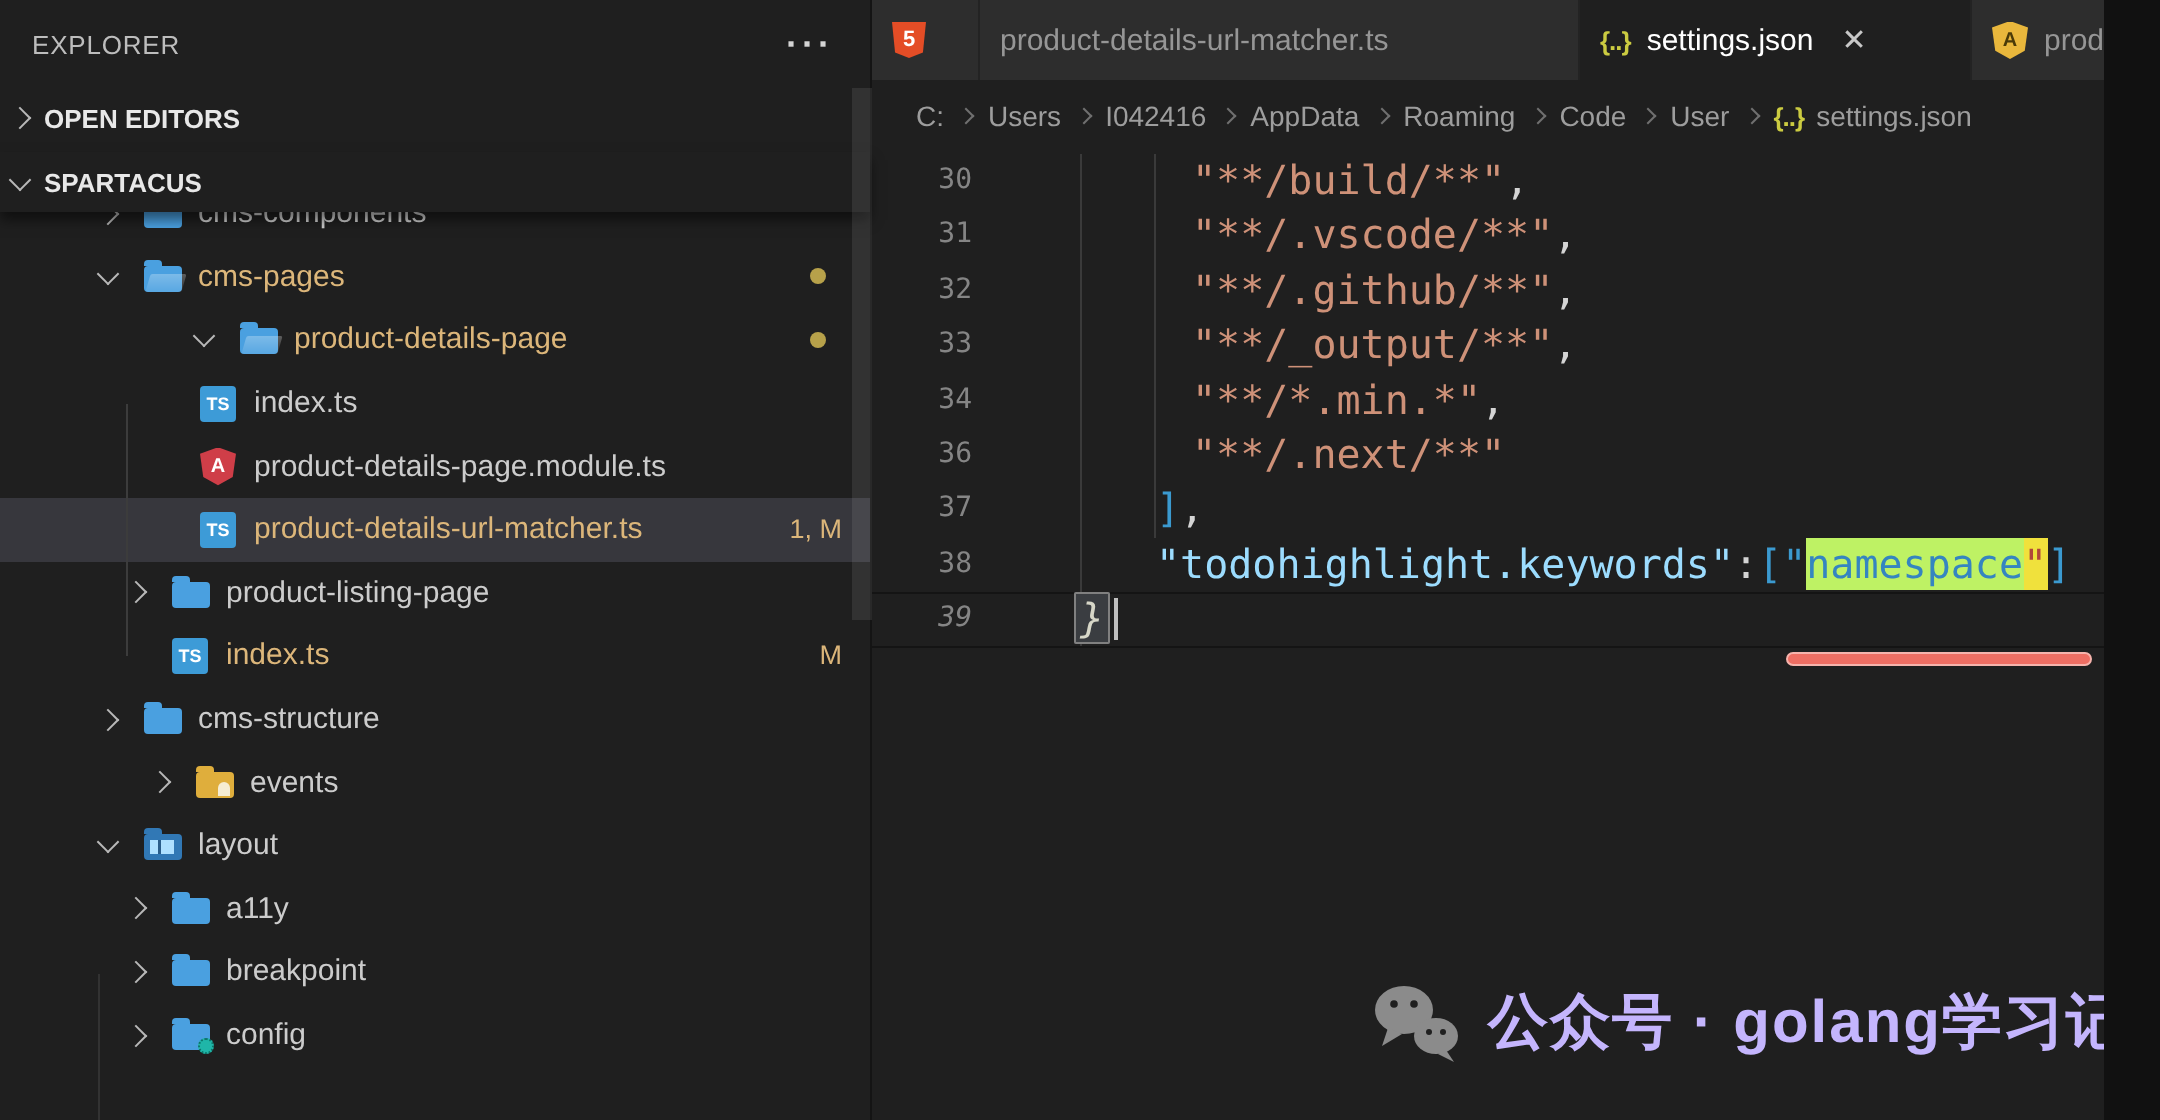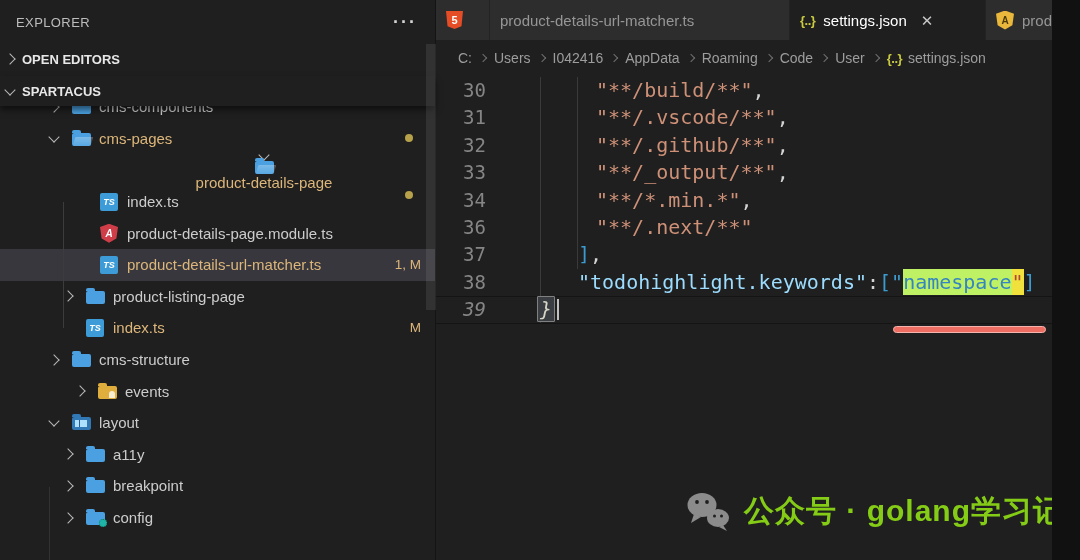--- a/index.html
+++ b/index.html
@@ -14,21 +14,21 @@
           font-weight:bold;font-size:13px;background:#1f1f1f;}
   .sb-sec.sticky{position:relative;z-index:3;box-shadow:0 4px 6px rgba(0,0,0,.5);margin-top:2px;}
   .chev{display:inline-block;width:7px;height:7px;border-right:1.6px solid #b8b8b8;border-bottom:1.6px solid #b8b8b8;flex:none;}
   .chev.right{transform:rotate(-45deg);}
   .chev.down{transform:rotate(45deg);margin-top:-3px;}
   #tree-clip{position:absolute;top:106px;left:0;right:0;bottom:0;overflow:hidden;}
   #tree{margin-top:-15px;}
   .row{display:flex;align-items:center;height:31.6px;color:#cccccc;font-size:15px;cursor:pointer;box-sizing:border-box;}
   .row.sel{background:#37373d;}
   .cbox{width:18px;display:flex;justify-content:center;flex:none;}
-  .ibox{width:20px;margin:0 8px;display:flex;align-items:center;justify-content:center;flex:none;font-style:italic;}
+  .ibox{width:20px;margin:0 8px;display:flex;align-items:center;justify-content:center;flex:none;}
   .lab{white-space:nowrap;}
   .lab.mod{color:#dcb67a;}
   .bdg{margin-left:auto;margin-right:14px;color:#dcb67a;font-size:13.5px;flex:none;}
   .dot{margin-left:auto;margin-right:22px;width:8px;height:8px;border-radius:50%;background:#b7a14a;flex:none;}
   .tguide{position:absolute;width:1px;background:#3c3c3c;}
   .sb-scroll{position:absolute;left:426px;top:44px;width:10px;height:266px;background:rgba(170,170,170,.14);z-index:4;}
   
   .fi{flex:none;}
   .fi.ts{width:18px;height:18px;background:#3d9bd7;color:#fff;font-size:9px;font-weight:bold;
          display:flex;align-items:center;justify-content:center;border-radius:2px;}
@@ -64,33 +64,33 @@
   #crumbs{height:36px;display:flex;align-items:center;padding-left:22px;gap:8px;background:#1f1f1f;
           color:#9d9d9d;font-size:14px;white-space:nowrap;overflow:hidden;}
   .csep{display:inline-block;width:5px;height:5px;border-right:1.3px solid #707070;border-top:1.3px solid #707070;
         transform:rotate(45deg);flex:none;}
   .crumb{display:flex;align-items:center;gap:6px;cursor:pointer;flex:none;}
   #code{position:absolute;top:76px;left:0;right:0;bottom:0;background:#1f1f1f;
         font-family:"DejaVu Sans Mono",monospace;font-size:20px;color:#d4d4d4;cursor:text;}
   #code-lines{padding-top:1px;position:relative;z-index:1;}
   .cl{display:flex;height:27.4px;line-height:27.4px;}
   .cl.cur{box-shadow:inset 0 1px 0 #141414,inset 0 -1px 0 #141414;font-style:italic;}
-  .lnum{width:58px;padding-right:8px;box-sizing:border-box;text-align:right;color:#858585;flex:none;font-size:19px;}
+  .lnum{width:58px;padding-right:8px;box-sizing:border-box;text-align:right;color:#858585;flex:none;font-size:14px;}
   .ct{white-space:pre;}
   .tk-string{color:#ce9178;} .tk-key{color:#9cdcfe;} .tk-punct{color:#d4d4d4;} .tk-bracket{color:#3b9ad0;}
   .tk-match{background:#bef264;color:#3585c0;padding:1px 0;}
   .tk-matchq{background:#f0e13c;color:#b0473a;padding:1px 0;}
   .tk-bracebox{color:#d7d7c8;border:1px solid #808080;background:#3a3d41;padding:0 2px;border-radius:1px;}
   .cursor{display:inline-block;width:2px;height:21px;background:#c0c0c0;vertical-align:-4px;margin-left:2px;}
   .iguide{position:absolute;width:1px;background:#3a3a3a;z-index:0;}
   .g1{left:104px;top:1px;height:246px;}
   .g2{left:141px;top:1px;height:192px;}
   .err-bar{position:absolute;left:457px;top:250px;width:153px;height:7px;border-radius:4px;
            background:#ee6e63;border:1.5px solid #f6b3ac;box-sizing:border-box;z-index:2;}
-  #watermark{position:absolute;left:248px;top:490px;display:flex;align-items:center;gap:12px;color:#84cc16;}
+  #watermark{position:absolute;left:248px;top:490px;display:flex;align-items:center;gap:12px;color:#c4b5fd;}
   #watermark .wtxt{font-size:30px;font-weight:bold;letter-spacing:1px;}
 </style>
 </head>
 <body>
 
 <div id="app">
 
   <aside id="sidebar">
     <div class="sb-title">
       <span>EXPLORER</span>
@@ -118,21 +118,21 @@
           <div class="row" style="padding-left: 45px;">
             <span class="cbox">
               <i class="chev down"></i>
             </span>
             <span class="ibox">
               <span class="fi fo folder-blue-open open"></span>
             </span>
             <span class="lab mod">cms-pages</span>
             <span class="dot"></span>
           </div>
-          <div class="row" style="padding-left: 93px; flex-direction: column;">
+          <div class="row" style="padding-left: 93px;">
             <span class="cbox">
               <i class="chev down"></i>
             </span>
             <span class="ibox">
               <span class="fi fo folder-blue-open open"></span>
             </span>
             <span class="lab mod">product-details-page</span>
             <span class="dot"></span>
           </div>
           <div class="row" style="padding-left: 73px;">

